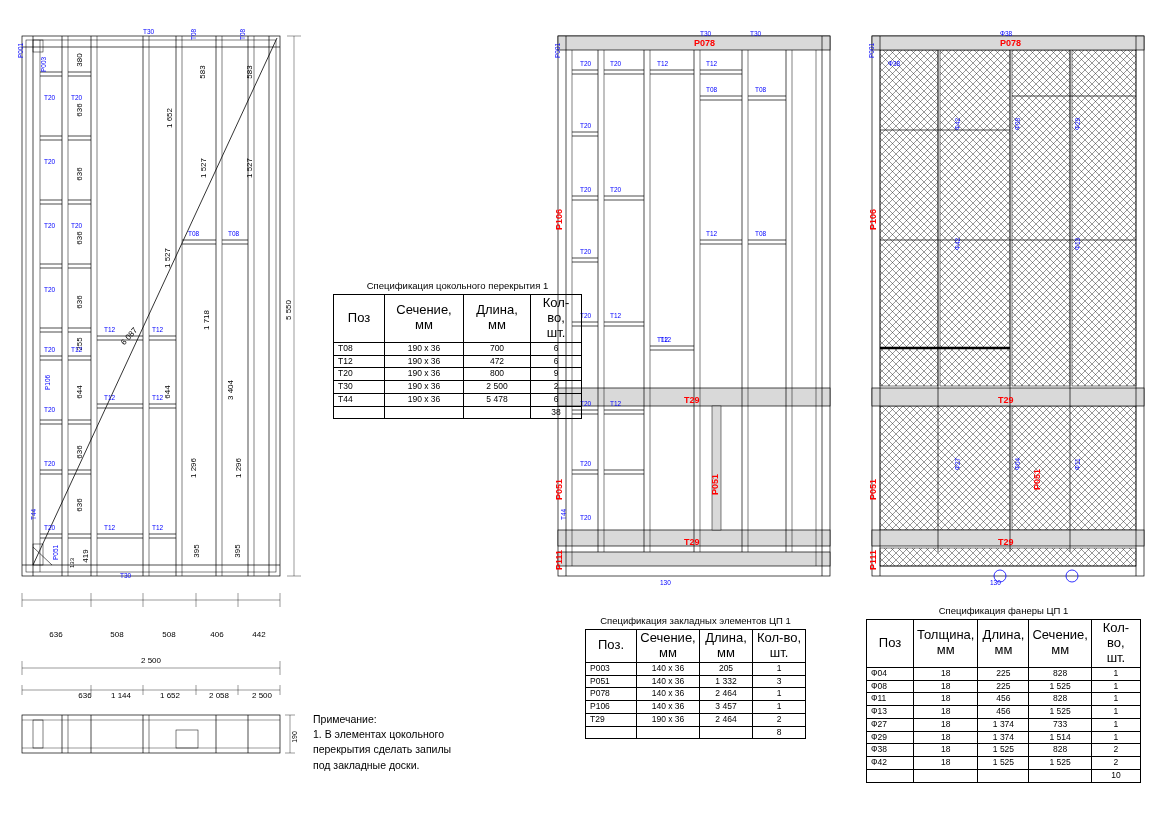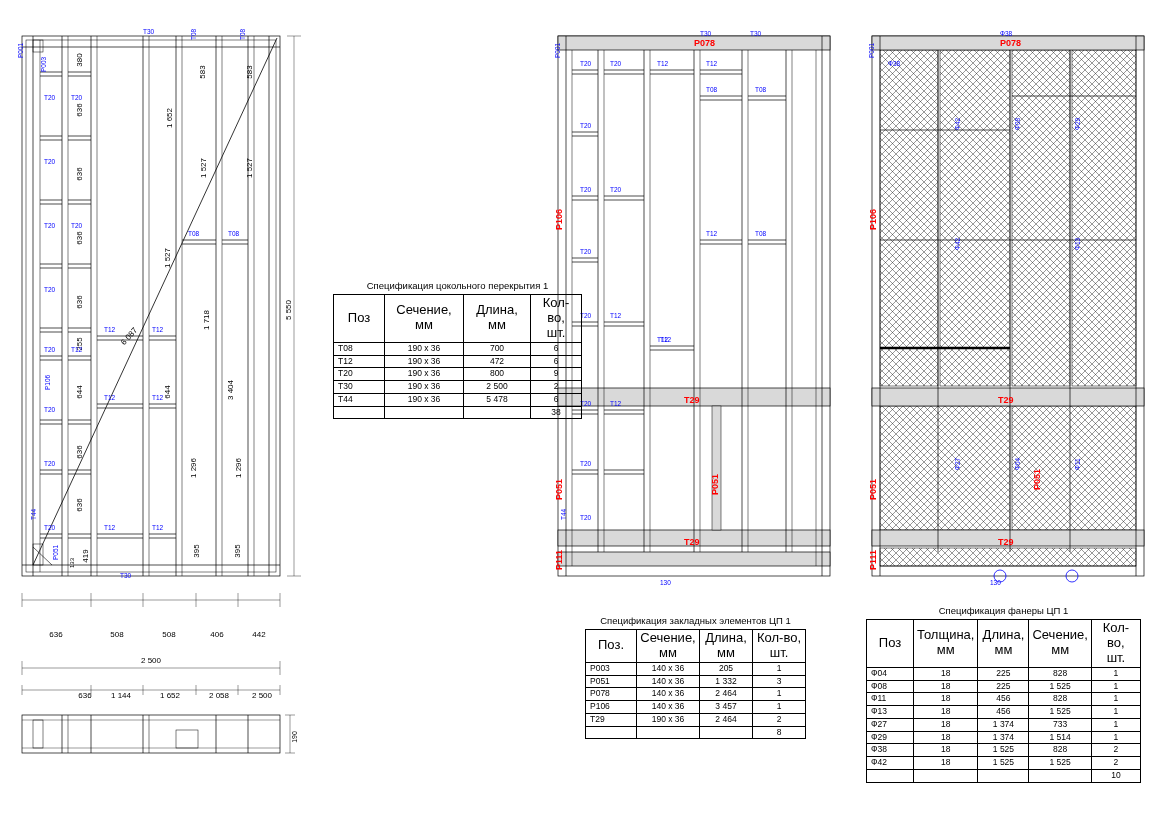--- a/index.html
+++ b/index.html
@@ -597,14 +597,18 @@
             <td>&nbsp;</td>
             <td>&nbsp;</td>
             <td>&nbsp;</td>
             <td>&nbsp;</td>
             <td>10</td>
           </tr>
         </tbody>
   </table>
 </div>
 
+<div class="note" style="left:313px; top:712px;">Примечание:
+1. В элементах цокольного
+перекрытия сделать запилы
+под закладные доски.</div>
 
 </div>
 
 </body></html>

